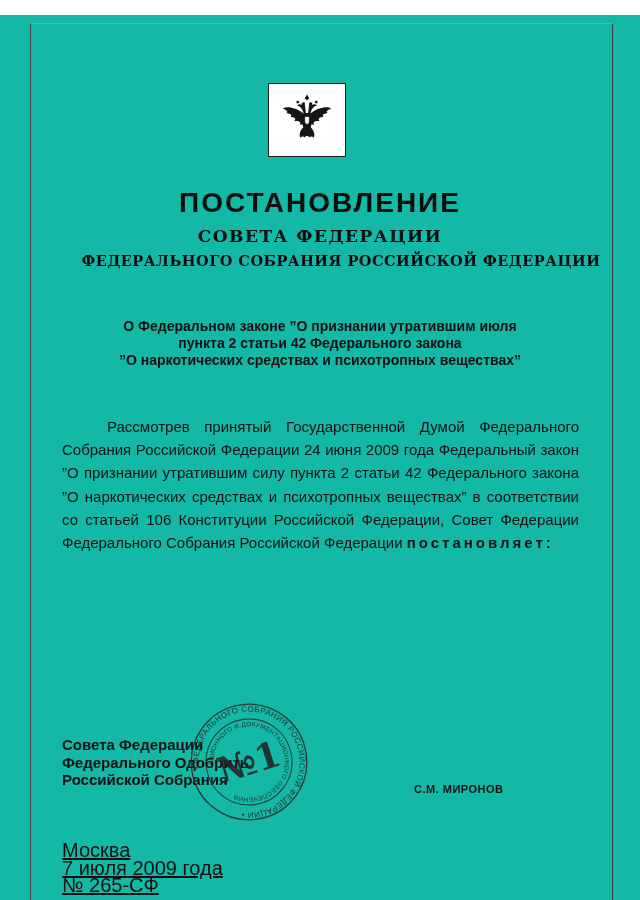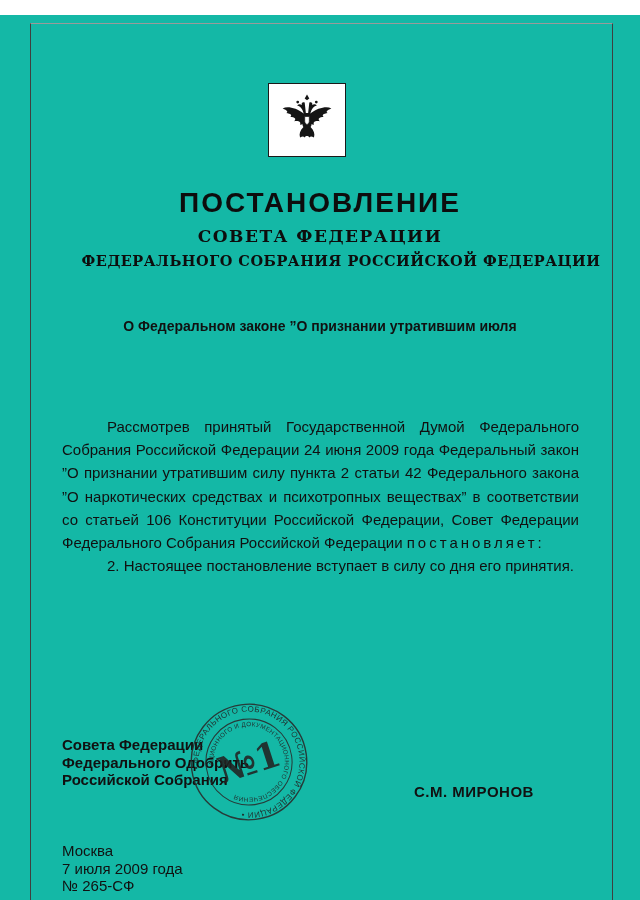--- a/index.html
+++ b/index.html
@@ -48,46 +48,46 @@
     position:absolute; top:303px; left:60px; width:520px;
     text-align:center; font-weight:bold; font-size:14px; line-height:17px;
   }
 
   .body-text {
     position:absolute; top:400px; left:62px; width:517px;
     font-size:15px; line-height:23.2px; text-align:justify;
   }
   .para { text-indent:45px; }
   .para.gap { margin-top:14px; }
-  .verb { font-weight:normal; letter-spacing:3px; }
+  .verb { font-weight:bold; letter-spacing:3px; }
 
   .signature {
     position:absolute; left:62px; top:721px;
     font-weight:bold; font-size:15px; line-height:17.5px;
   }
   .sign-name {
     position:absolute; left:414px; top:768px;
-    font-weight:bold; font-size:15px; letter-spacing:0.5px;
+    font-weight:bold; font-size:11px; letter-spacing:0.5px;
   }
 
   .stamp {
     position:absolute; left:186px; top:684px; width:126px; height:126px;
     transform:rotate(-8deg);
     opacity:0.88;
     pointer-events:none;
   }
   .stamp text { fill:#222; font-family:"Liberation Sans", sans-serif; }
   .stamp .stamp-no {
     font-size:34px; font-weight:bold;
     font-family:"DejaVu Serif", serif;
   }
 
   .footer {
     position:absolute; left:62px; top:827px;
-    font-size:15px; line-height:17.5px;
+    font-size:20px; line-height:17.5px;text-decoration:underline;
   }
 
   .footnote {
     position:absolute; left:33px; top:885px;
     font-size:7px; color:#333; letter-spacing:0.5px;
   }
 </style>
 </head>
 <body>
 
@@ -111,25 +111,26 @@
       <path d="M46 44 L54 44 L54 52 C54 56 50 58 50 58 C50 58 46 56 46 52 Z" fill="#ffffff" stroke="#151515" stroke-width="1.2"></path>
     </svg>
   </div>
 
   <div class="doc-title">ПОСТАНОВЛЕНИЕ</div>
   <div class="org-line1">СОВЕТА ФЕДЕРАЦИИ</div>
   <div class="org-line2">ФЕДЕРАЛЬНОГО СОБРАНИЯ РОССИЙСКОЙ ФЕДЕРАЦИИ</div>
 
   <div class="subject">
     <div>О Федеральном законе ”О признании утратившим июля</div>
+    <div>пункта 2 статьи 42 Федерального закона</div>
+    <div>”О наркотических средствах и психотропных веществах”</div>
   </div>
 
   <div class="body-text">
     <p class="para"><span>Рассмотрев принятый Государственной Думой Федерального Собрания Российской Федерации 24 июня 2009 года Федеральный закон ”О признании утратившим силу пункта 2 статьи 42 Федерального закона ”О наркотических средствах и психотропных веществах” в соответствии со статьей 106 Конституции Российской Федерации, Совет Федерации Федерального Собрания Российской Федерации</span> <span class="verb">постановляет:</span></p>
-    <p class="para">2. Настоящее постановление вступает в силу со дня его принятия.</p>
   </div>
 
   <div class="signature">
     <div>Совета Федерации</div>
     <div>Федерального Одобрить</div>
     <div>Российской Собрания</div>
   </div>
 
   <div class="sign-name">С.М. МИРОНОВ</div>
 

